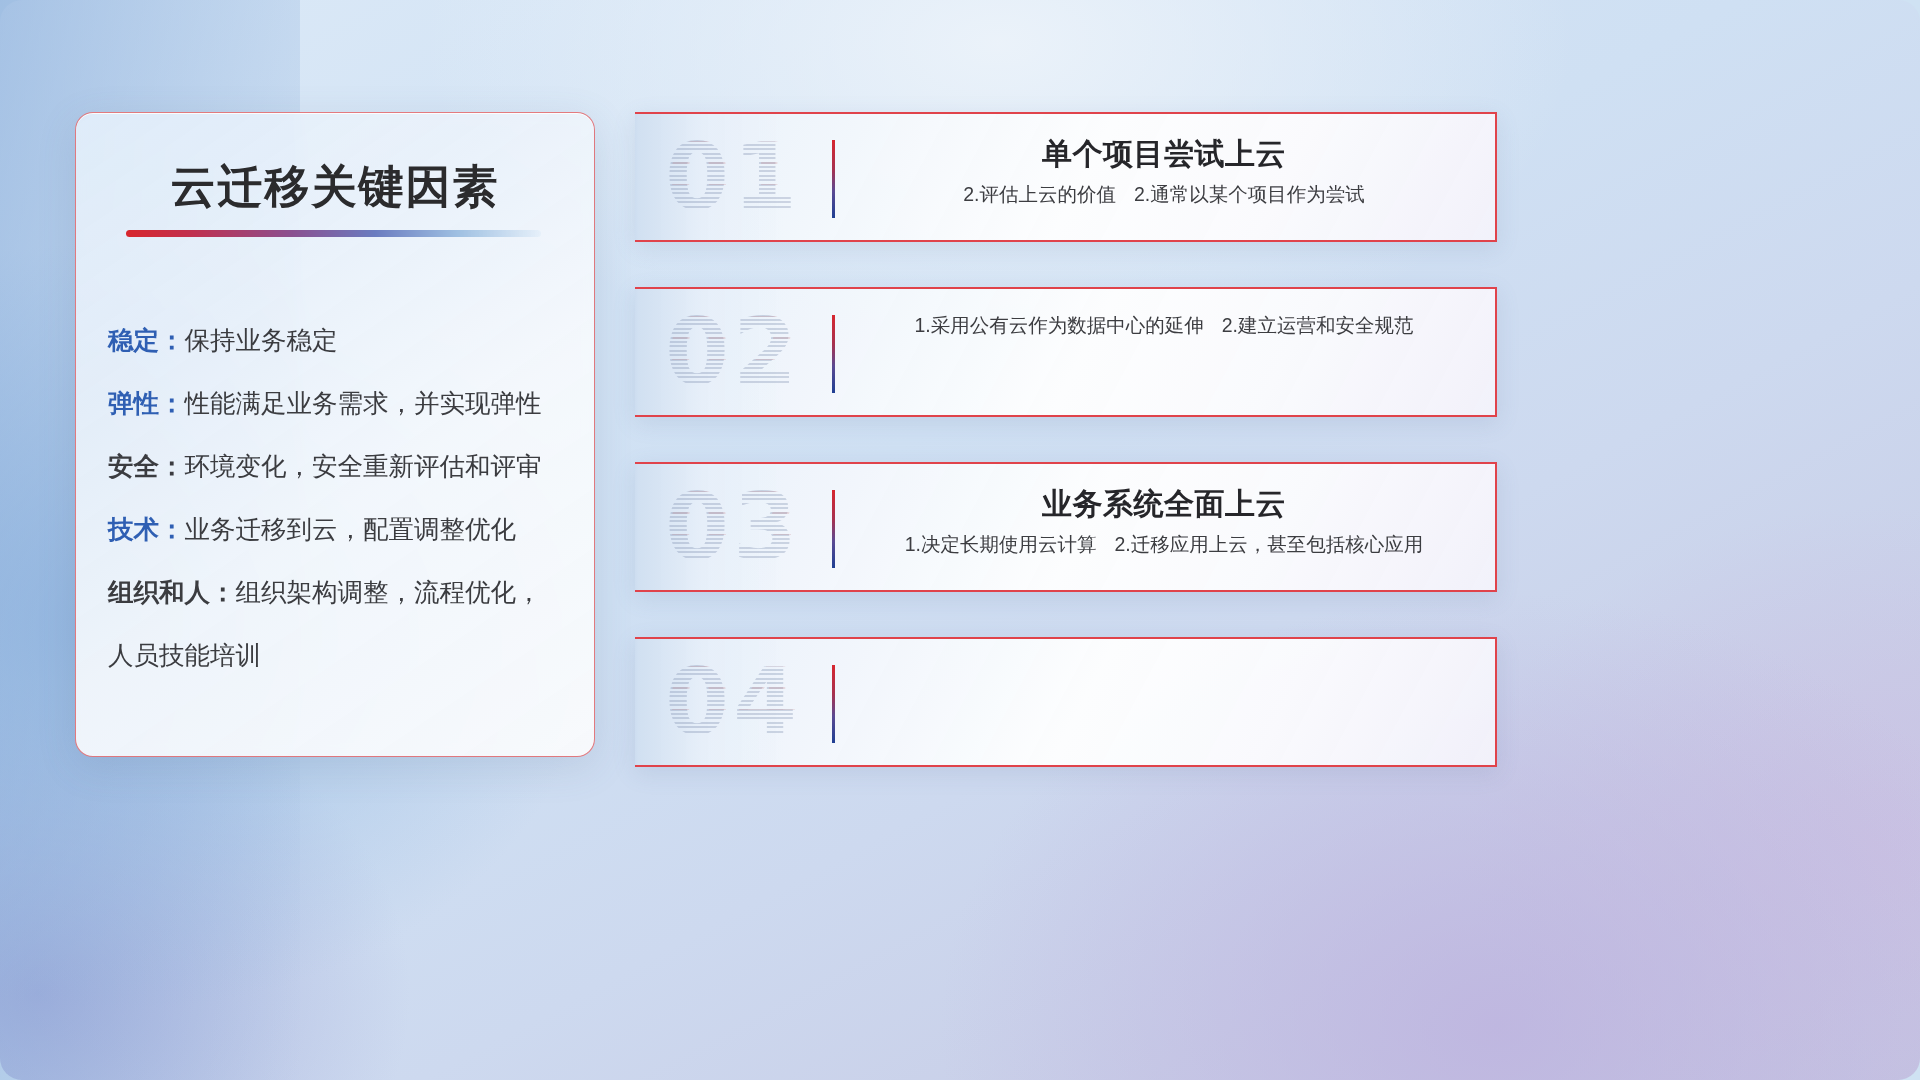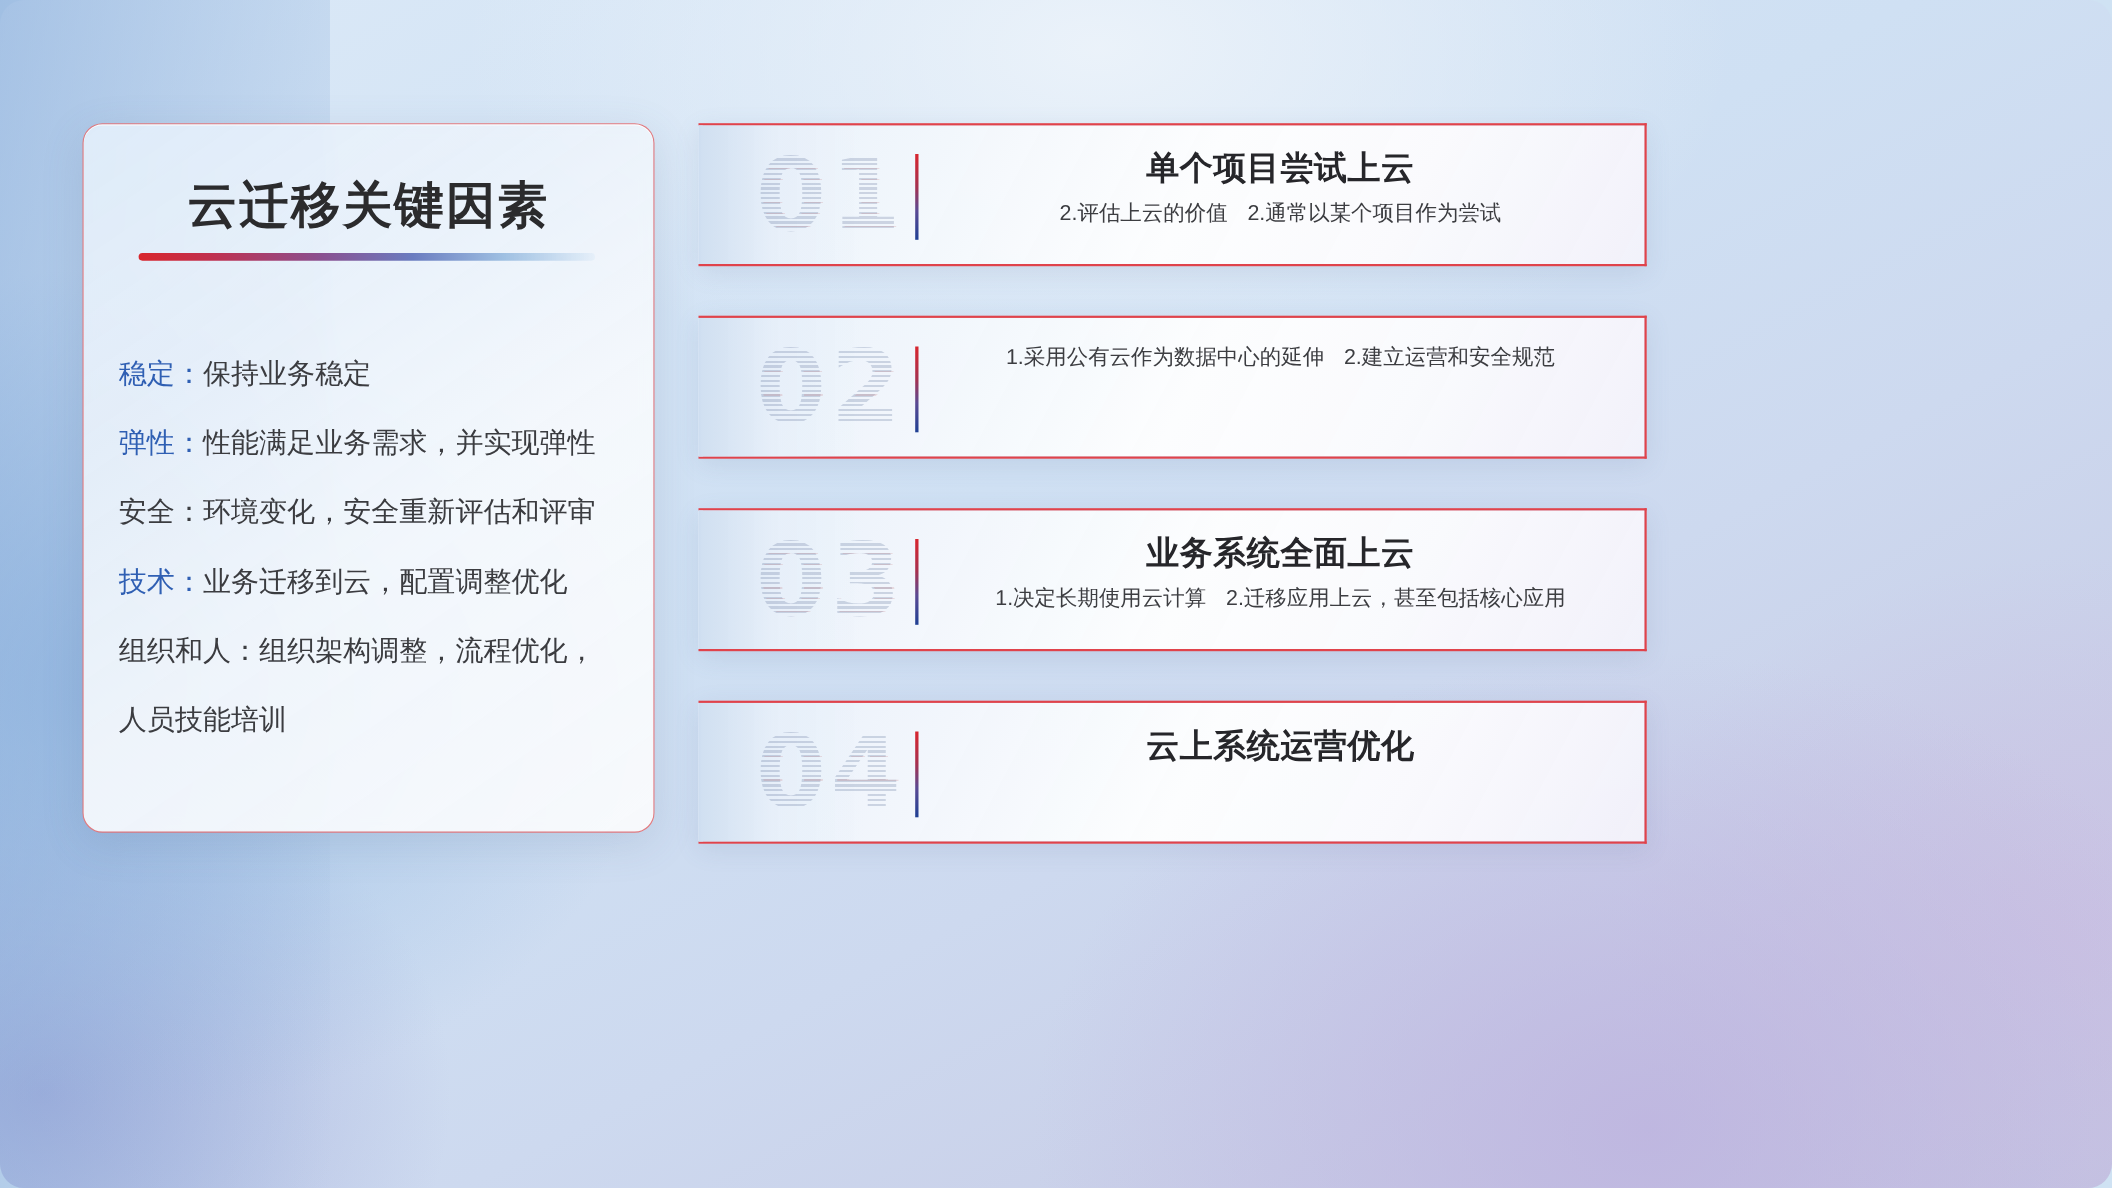--- a/index.html
+++ b/index.html
@@ -44,21 +44,21 @@
   }
   .title-rule{
     position:absolute;left:50px;top:117px;width:415px;height:7px;border-radius:4px;
     background:linear-gradient(90deg,#d8262d 0%,#c0304f 16%,#8a5090 40%,#6a7cc0 60%,
                #9fc0e2 80%,rgba(205,226,243,0.25) 100%);
   }
   .factor-list{position:absolute;left:32px;top:196px;right:18px;}
   .factor{
     font-size:25.5px;line-height:63px;color:#3b3c40;white-space:nowrap;
   }
-  .factor .k{font-weight:normal;}
+  .factor .k{font-weight:bold;}
   .factor .k.blue{color:#2f5fb3;}
   .factor .k.dark{color:#3b3c40;}
   .factor .v{color:#3b3c40;text-align:right;}
 
   
   .cards{position:absolute;left:635px;top:112px;width:862px;}
   .card{
     position:relative;height:126px;margin-bottom:45px;
     background:
       linear-gradient(118deg, rgba(232,240,250,0.97) 0%, rgba(243,247,252,0.97) 26%,
@@ -81,21 +81,21 @@
     position:absolute;left:0;top:-4px;width:4px;bottom:-4px;
     background:linear-gradient(90deg,rgba(205,221,240,1) 0%,rgba(210,225,242,0.9) 100%);
   }
 
   
   .wm{
     position:absolute;left:30px;top:8px;width:180px;height:112px;
     font-size:92px;font-weight:bold;letter-spacing:4px;
     color:rgba(120,138,170,0.32);
     font-family:"DejaVu Sans","Liberation Sans",sans-serif;
-    line-height:112px;text-align:center;
+    line-height:112px;
     -webkit-mask-image:repeating-linear-gradient(180deg,#000 0px,#000 2px,transparent 2px,transparent 4.4px);
             mask-image:repeating-linear-gradient(180deg,#000 0px,#000 2px,transparent 2px,transparent 4.4px);
     filter:blur(0.25px);
     user-select:none;
   }
   .wm:after{
     content:attr(data-num);position:absolute;left:2px;top:0;width:100%;
     color:rgba(198,120,125,0.22);
     -webkit-mask-image:repeating-linear-gradient(180deg,transparent 0px,transparent 9px,#000 9px,#000 10.5px);
             mask-image:repeating-linear-gradient(180deg,transparent 0px,transparent 9px,#000 9px,#000 10.5px);
@@ -160,18 +160,17 @@
           <div class="card-title">业务系统全面上云</div>
           <div class="card-desc"><span>1.决定长期使用云计算</span><span class="gap"></span><span>2.迁移应用上云，甚至包括核心应用</span></div>
         </div>
       </div>
       <div class="card">
         <div class="fade-left"></div>
         <div class="edge-mask"></div>
         <div class="wm" data-num="04">04</div>
         <div class="divider"></div>
         <div class="card-body">
-          <div class="card-title">云上系统运营优化</div>
         </div>
       </div>
     </div>
 
 </div>
 
 </body></html>

